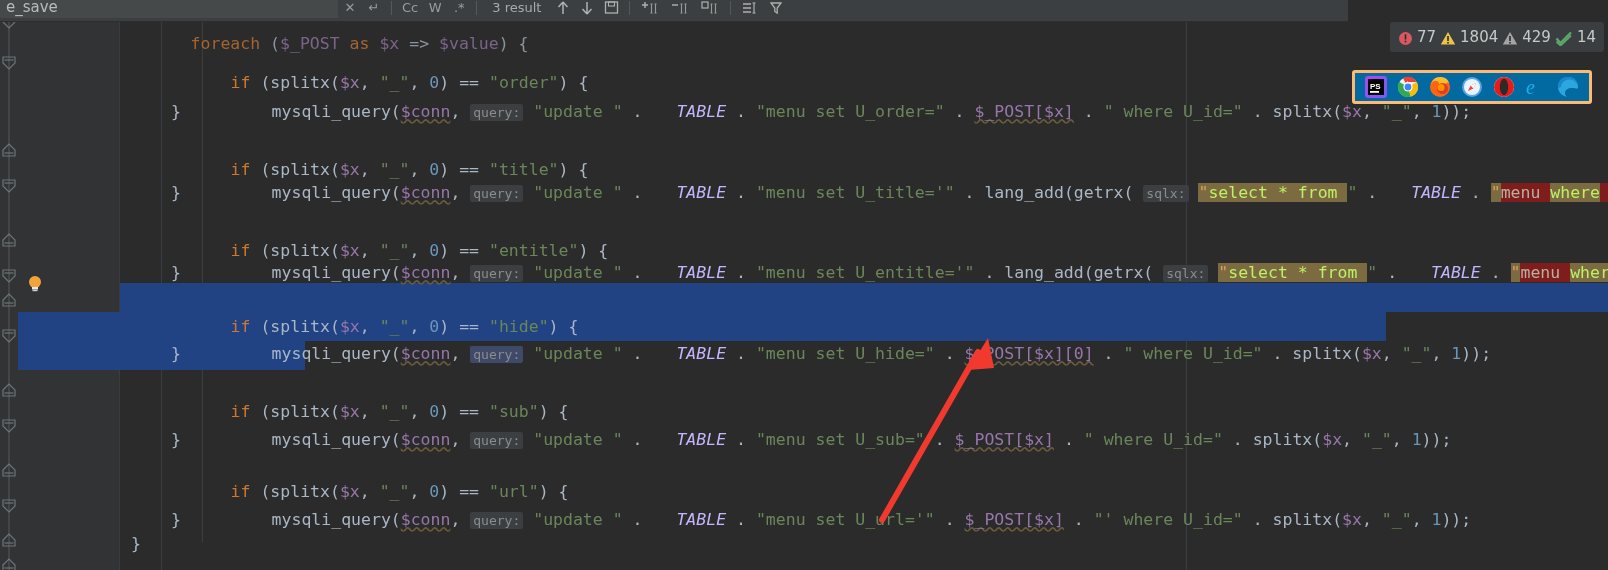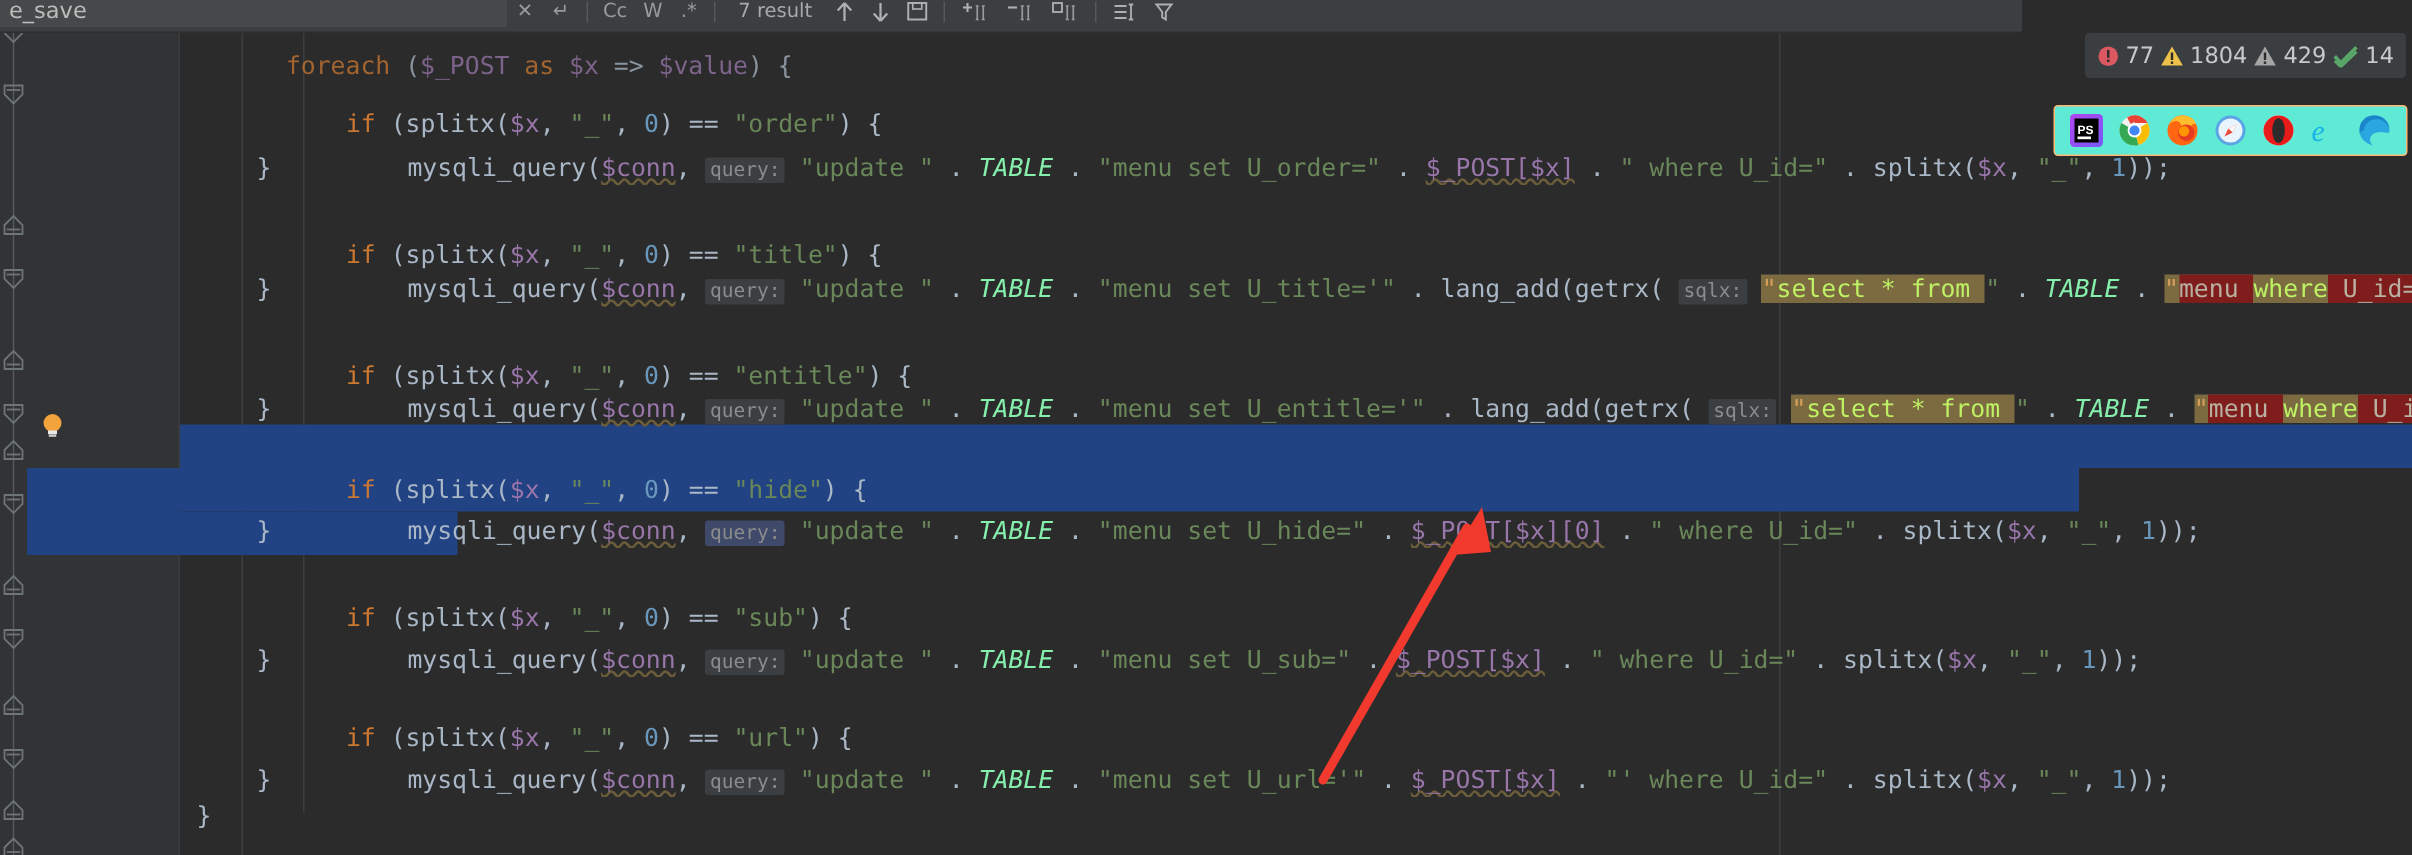--- a/index.html
+++ b/index.html
@@ -82,21 +82,21 @@
     color:#a9b7c6;
   }
   .sel-band{ position:absolute; background:#214283; }
 
   
   .kw      { color:#cc7832; }
   .var     { color:#9876aa; }
   .varu    { color:#9876aa; text-decoration: underline wavy #6b5c3a; text-decoration-skip-ink:none;}
   .str     { color:#6a8759; }
   .num     { color:#6897bb; }
-  .const   { color:#86efac; font-style:italic; }
+  .const   { color:#c4b5fd; font-style:italic;margin-left:24px; }
   .punct   { color:#a9b7c6; }
   .op      { color:#a9b7c6; }
   .hint    { color:#8c8c8c; background:#3c3f41; border-radius:2px; padding:1px 3px; font-size:13px; font-style:normal;}
   .hl      { background:#7c6a41; }
   .hl .str { color:#d9a05b; }
   .hl .ident { color:#bef264;text-align:right; }
   .hl-plain{ background:#7f1d1d; color:#b9b0a0; }
 
   
   #bulb{
@@ -104,27 +104,27 @@
   }
 
   
   #inspect-widget{
     position:absolute; right:4px; top:22px; height:30px;
     background:#3b3e40; border-radius:3px;
     display:flex; align-items:center; gap:4px; padding:0 8px;
     font-family:"DejaVu Sans", sans-serif; font-size:15px; color:#bbbbbb;
     z-index:50;
   }
-  .iw-item{ display:flex; align-items:center; gap:4px; }
+  .iw-item{ display:flex; align-items:flex-end; gap:4px; }
   .iw-item span{ color:#c8c8c8; }
 
   
   #browser-popup{
-    position:absolute; right:3px; top:70px; height:34px;
-    background:#5eead4; border:1px solid #fdba74; border-radius:3px;
+    position:absolute; right:16px; top:70px; height:34px;
+    background:#0369a1; border:3px solid #fdba74; border-radius:3px;
     display:flex; align-items:center; gap:10px; padding:0 10px;
     z-index:50;
   }
   .browser-ico{ width:22px; height:22px; position:relative; }
 
   
   #arrow-annotation{
     position:absolute; left:860px; top:330px; width:150px; height:200px;
     z-index:60; pointer-events:none;
   }
@@ -134,21 +134,21 @@
 
 <div id="find-toolbar">
   <input id="search-input" type="text" value="e_save" style="">
   <div class="tb-btn">✕</div>
   <div class="tb-btn">↵</div>
   <div class="tb-sep"></div>
   <div class="tb-btn">Cc</div>
   <div class="tb-btn">W</div>
   <div class="tb-btn">.*</div>
   <div class="tb-sep"></div>
-  <div class="tb-label">7 result</div>
+  <div class="tb-label">3 result</div>
 
   <div class="tb-btn tb-icon">
     <svg width="14" height="16" viewBox="0 0 14 16">
         <path d="M7 2 L7 14 M7 2 L2.5 7 M7 2 L11.5 7" stroke="#b0b0b0" stroke-width="1.5" fill="none"></path>
       </svg>
   </div>
   <div class="tb-btn tb-icon">
     <svg width="14" height="16" viewBox="0 0 14 16">
         <path d="M7 14 L7 2 M7 14 L2.5 9 M7 14 L11.5 9" stroke="#b0b0b0" stroke-width="1.5" fill="none"></path>
       </svg>

